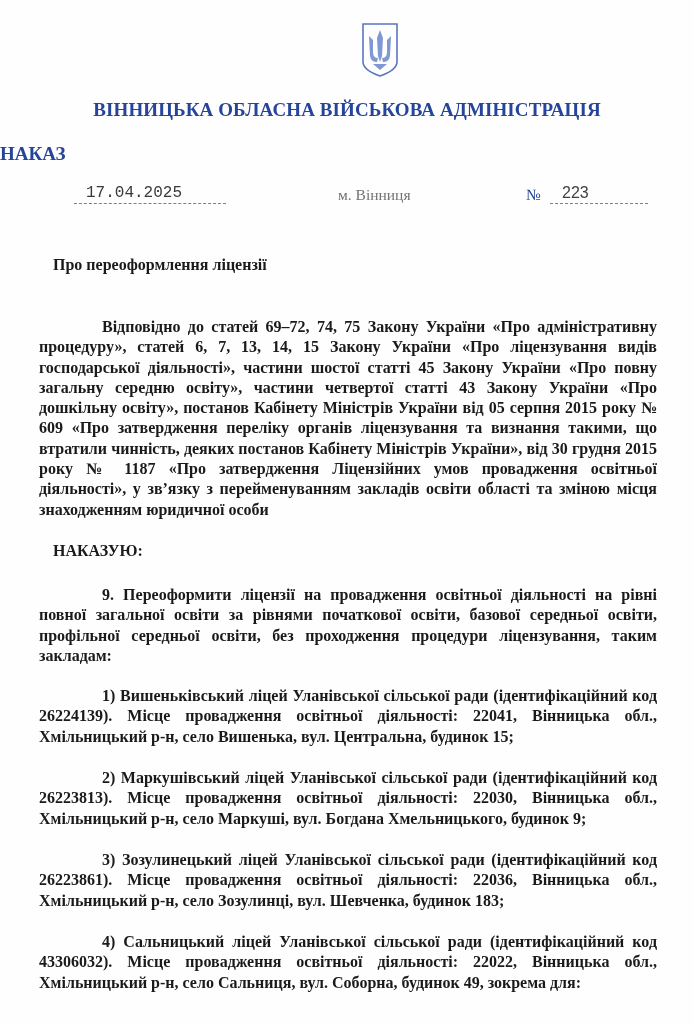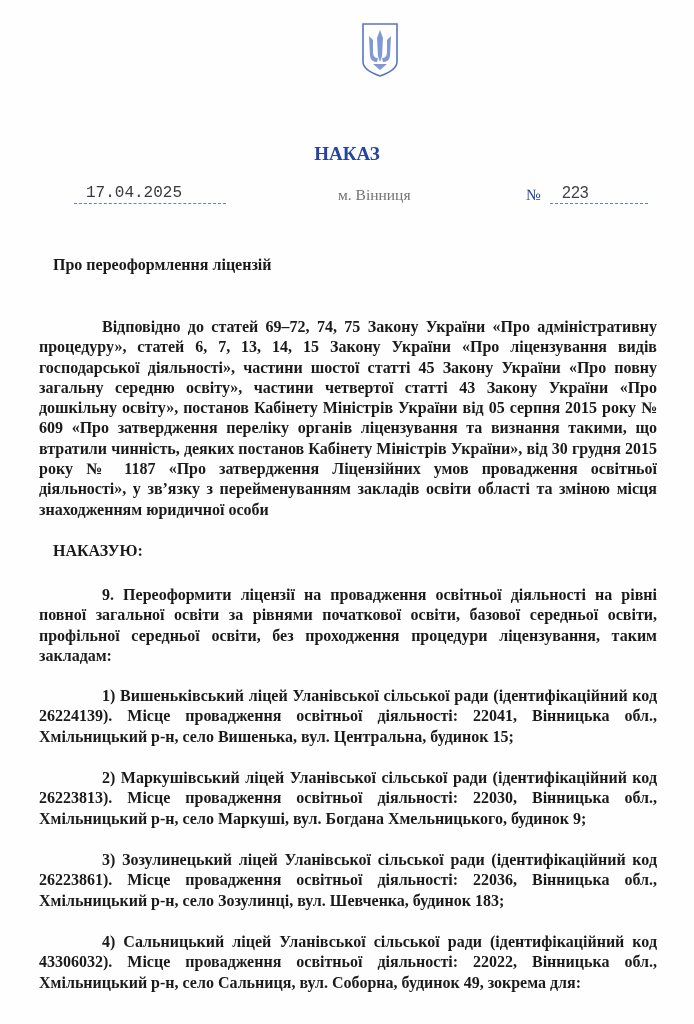--- a/index.html
+++ b/index.html
@@ -1,20 +1,20 @@
 <!DOCTYPE html>
 <html><head>
 <meta charset="utf-8">
 <style>
   html, body { margin: 0; padding: 0; background: #ffffff; }
   body { width: 694px; height: 1024px; overflow: hidden; position: relative; font-family: "Liberation Serif", serif; color: #1a1a1a; }
   .page { position: absolute; left: 0; top: 0; width: 694px; height: 1024px; background: #fefefe; }
   .emblem { position: absolute; left: 361px; top: 22px; width: 38px; height: 56px; }
   .org { position: absolute; left: 0; width: 694px; top: 99px; text-align: center; font-weight: bold; font-size: 19px; color: #25449a; letter-spacing: 0.1px; }
-  .title { position: absolute; left: 0; width: 694px; top: 143px; text-align: center; font-weight: bold; font-size: 19px; color: #25449a; }
+  .title { position: absolute; left: 0; width: 694px; top: 143px; text-align: left; font-weight: bold; font-size: 19px; color: #25449a; }
   .date { position: absolute; left: 74px; top: 183px; width: 152px; border-bottom: 1px dashed #6a7fb8; font-family: "Liberation Mono", monospace; font-size: 16px; color: #3a3a3a; padding-left: 12px; box-sizing: border-box; line-height: 20px; }
   .city { position: absolute; left: 338px; top: 186px; font-size: 15.5px; color: #737373; }
   .num-sign { position: absolute; left: 526px; top: 186px; font-size: 15.5px; color: #25449a; }
   .num { position: absolute; left: 550px; top: 183px; width: 98px; border-bottom: 1px dashed #6a7fb8; font-family: Liberation Sans, sans-serif; font-size: 16px; color: #404040; padding-left: 12px; box-sizing: border-box; line-height: 20px; }
   .subject { position: absolute; left: 53px; top: 256px; font-weight: bold; font-size: 16px; }
   .para { position: absolute; left: 39px; width: 618px; font-size: 16px; line-height: 20.3px; text-align: justify; text-indent: 63px; font-weight: bold; }
   .order-head { position: absolute; left: 53px; top: 542px; font-weight: bold; font-size: 16px; }
 </style>
 </head>
 <body>
@@ -22,28 +22,29 @@
 <div class="page">
 
   <svg class="emblem" viewBox="0 0 38 56">
     <path d="M2 2 H36 V40 Q36 48 19 54 Q2 48 2 40 Z" fill="none" stroke="#5a76c0" stroke-width="1.6"></path>
     <path d="M19 8 L16 16 L17 34 L19 40 L21 34 L22 16 Z" fill="#6a86cc" opacity="0.85"></path>
     <path d="M8 14 L9 34 Q10 40 16 40 L17 36 Q12 36 12 30 L12 18 Z" fill="#6a86cc" opacity="0.85"></path>
     <path d="M30 14 L29 34 Q28 40 22 40 L21 36 Q26 36 26 30 L26 18 Z" fill="#6a86cc" opacity="0.85"></path>
     <path d="M12 42 H26 L19 48 Z" fill="#6a86cc" opacity="0.85"></path>
   </svg>
 
+  <div class="org">ВІННИЦЬКА ОБЛАСНА ВІЙСЬКОВА АДМІНІСТРАЦІЯ</div>
   <div class="title">НАКАЗ</div>
 
   <div class="date">17.04.2025</div>
   <div class="city">м. Вінниця</div>
   <div class="num-sign">№</div>
   <div class="num">223</div>
 
-  <div class="subject">Про переоформлення ліцензій</div>
+  <div class="subject">Про переоформлення ліцензії</div>
 
   <div class="para" style="top:317px;">Відповідно до статей 69–72, 74, 75 Закону України «Про адміністративну процедуру», статей 6, 7, 13, 14, 15 Закону України «Про ліцензування видів господарської діяльності», частини шостої статті 45 Закону України «Про повну загальну середню освіту», частини четвертої статті 43 Закону України «Про дошкільну освіту», постанов Кабінету Міністрів України від 05 серпня 2015 року № 609 «Про затвердження переліку органів ліцензування та визнання такими, що втратили чинність, деяких постанов Кабінету Міністрів України», від 30 грудня 2015 року № 1187 «Про затвердження Ліцензійних умов провадження освітньої діяльності», у зв’язку з перейменуванням закладів освіти області та зміною місця знаходженням юридичної особи</div>
 
   <div class="order-head">НАКАЗУЮ:</div>
 
   <div class="para" style="top:585px;">9. Переоформити ліцензії на провадження освітньої діяльності на рівні повної загальної освіти за рівнями початкової освіти, базової середньої освіти, профільної середньої освіти, без проходження процедури ліцензування, таким закладам:</div>
 
   <div class="para" style="top:686px;">1) Вишеньківський ліцей Уланівської сільської ради (ідентифікаційний код 26224139). Місце провадження освітньої діяльності: 22041, Вінницька обл., Хмільницький р-н, село Вишенька, вул. Центральна, будинок 15;</div>
   <div class="para" style="top:768px;">2) Маркушівський ліцей Уланівської сільської ради (ідентифікаційний код 26223813). Місце провадження освітньої діяльності: 22030, Вінницька обл., Хмільницький р-н, село Маркуші, вул. Богдана Хмельницького, будинок 9;</div>
   <div class="para" style="top:850px;">3) Зозулинецький ліцей Уланівської сільської ради (ідентифікаційний код 26223861). Місце провадження освітньої діяльності: 22036, Вінницька обл., Хмільницький р-н, село Зозулинці, вул. Шевченка, будинок 183;</div>

